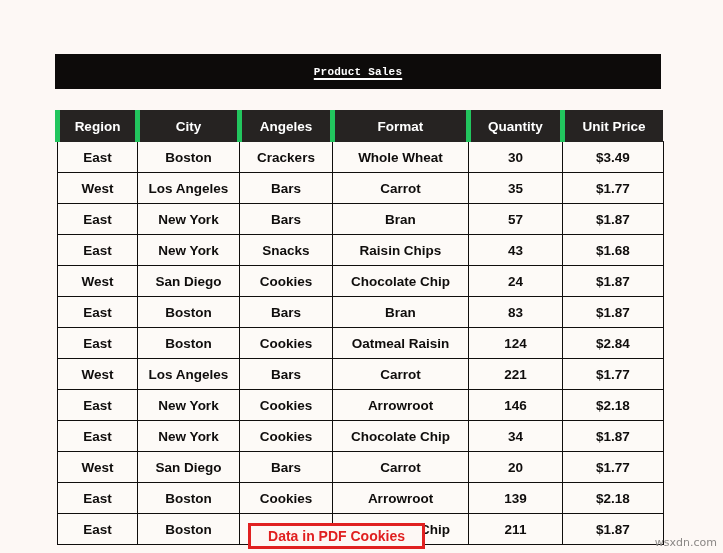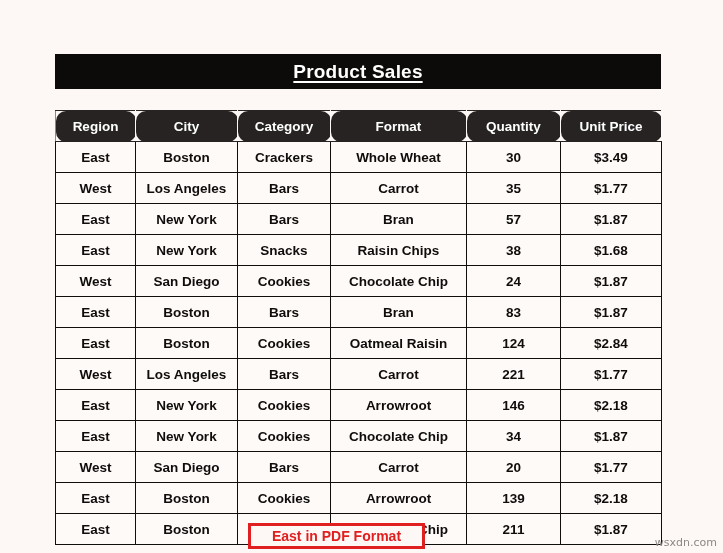--- a/index.html
+++ b/index.html
@@ -30,27 +30,28 @@
     top: 54px;
     width: 606px;
     height: 35px;
     background: #0d0b0a;
     display: flex;
     align-items: center;
     justify-content: center;
   }
   #title-text {
     color: #ffffff;
-    font-size: 19px;
+    font-size: 11px;
     font-weight: bold;
     letter-spacing: 0.2px;
     text-decoration: underline;
     text-underline-offset: 3px;
     text-decoration-thickness: 2px;
     white-space: nowrap;
+    font-family: Liberation Mono, monospace;
   }
 
   
   #sales-table {
     position: absolute;
     left: 55px;
     top: 110px;
     width: 606px;
     border-collapse: collapse;
     table-layout: fixed;
@@ -69,23 +70,22 @@
     white-space: nowrap;
     overflow: hidden;
   }
   #sales-table thead th {
     background: #262322;
     color: #ffffff;
     border-color: #262322;
     font-size: 13.5px;
   }
   #sales-table thead th.sep {
-    border-left: 1px solid #22c55e;
+    border-left: 5px solid #22c55e;
     border-right: 1px solid #fdf8f5;
-    border-radius: 10px;
   }
   #sales-table tbody td {
     background: #fdfaf7;
   }
 
   col.c-region   { width: 80px; }
   col.c-city     { width: 102px; }
   col.c-category { width: 93px; }
   col.c-product  { width: 136px; }
   col.c-quantity { width: 94px; }
@@ -138,21 +138,21 @@
       <col class="c-city">
       <col class="c-category">
       <col class="c-product">
       <col class="c-quantity">
       <col class="c-price">
     </colgroup>
     <thead>
       <tr>
         <th class="sep">Region</th>
         <th class="sep">City</th>
-        <th class="sep">Category</th>
+        <th class="sep">Angeles</th>
         <th class="sep">Format</th>
         <th class="sep">Quantity</th>
         <th class="sep">Unit Price</th>
       </tr>
     </thead>
     <tbody id="table-body">
         <tr>
           <td>East</td>
           <td>Boston</td>
           <td>Crackers</td>
@@ -174,21 +174,21 @@
           <td>Bars</td>
           <td>Bran</td>
           <td>57</td>
           <td>$1.87</td>
         </tr>
         <tr>
           <td>East</td>
           <td>New York</td>
           <td>Snacks</td>
           <td>Raisin Chips</td>
-          <td>38</td>
+          <td>43</td>
           <td>$1.68</td>
         </tr>
         <tr>
           <td>West</td>
           <td>San Diego</td>
           <td>Cookies</td>
           <td>Chocolate Chip</td>
           <td>24</td>
           <td>$1.87</td>
         </tr>
@@ -253,18 +253,18 @@
           <td>Boston</td>
           <td>Cookies</td>
           <td>Chocolate Chip</td>
           <td>211</td>
           <td>$1.87</td>
         </tr>
       </tbody>
   </table>
 
   <div id="footer-note">
-    <span id="footer-note-text">East in PDF Format</span>
+    <span id="footer-note-text">Data in PDF Cookies</span>
   </div>
 
   <div id="watermark">wsxdn.com</div>
 
 </div>
 
 </body></html>

